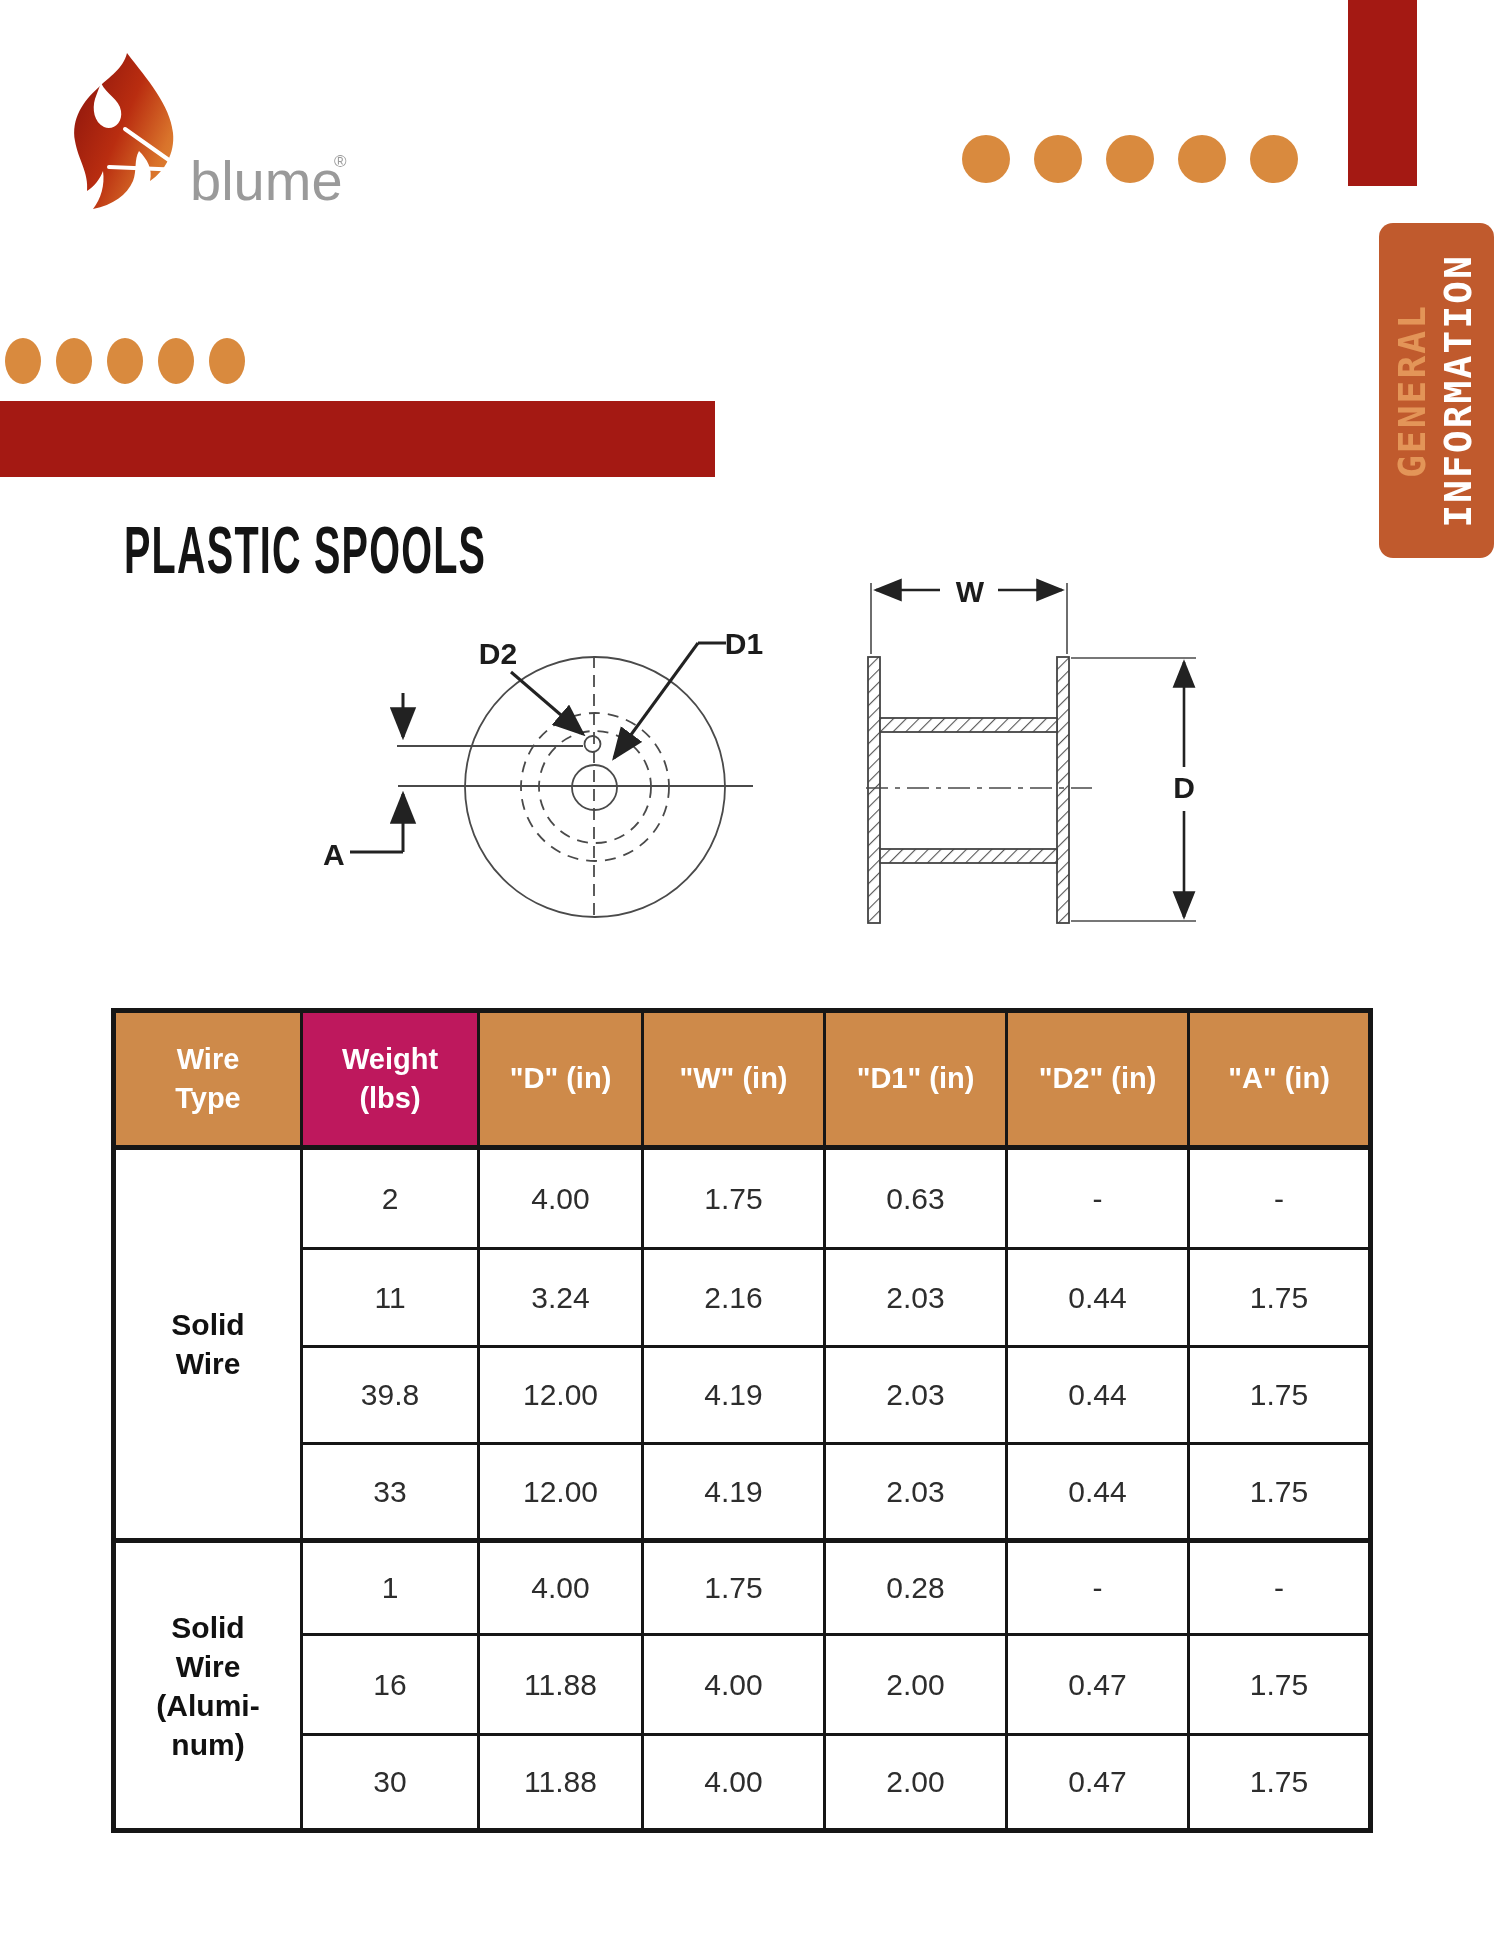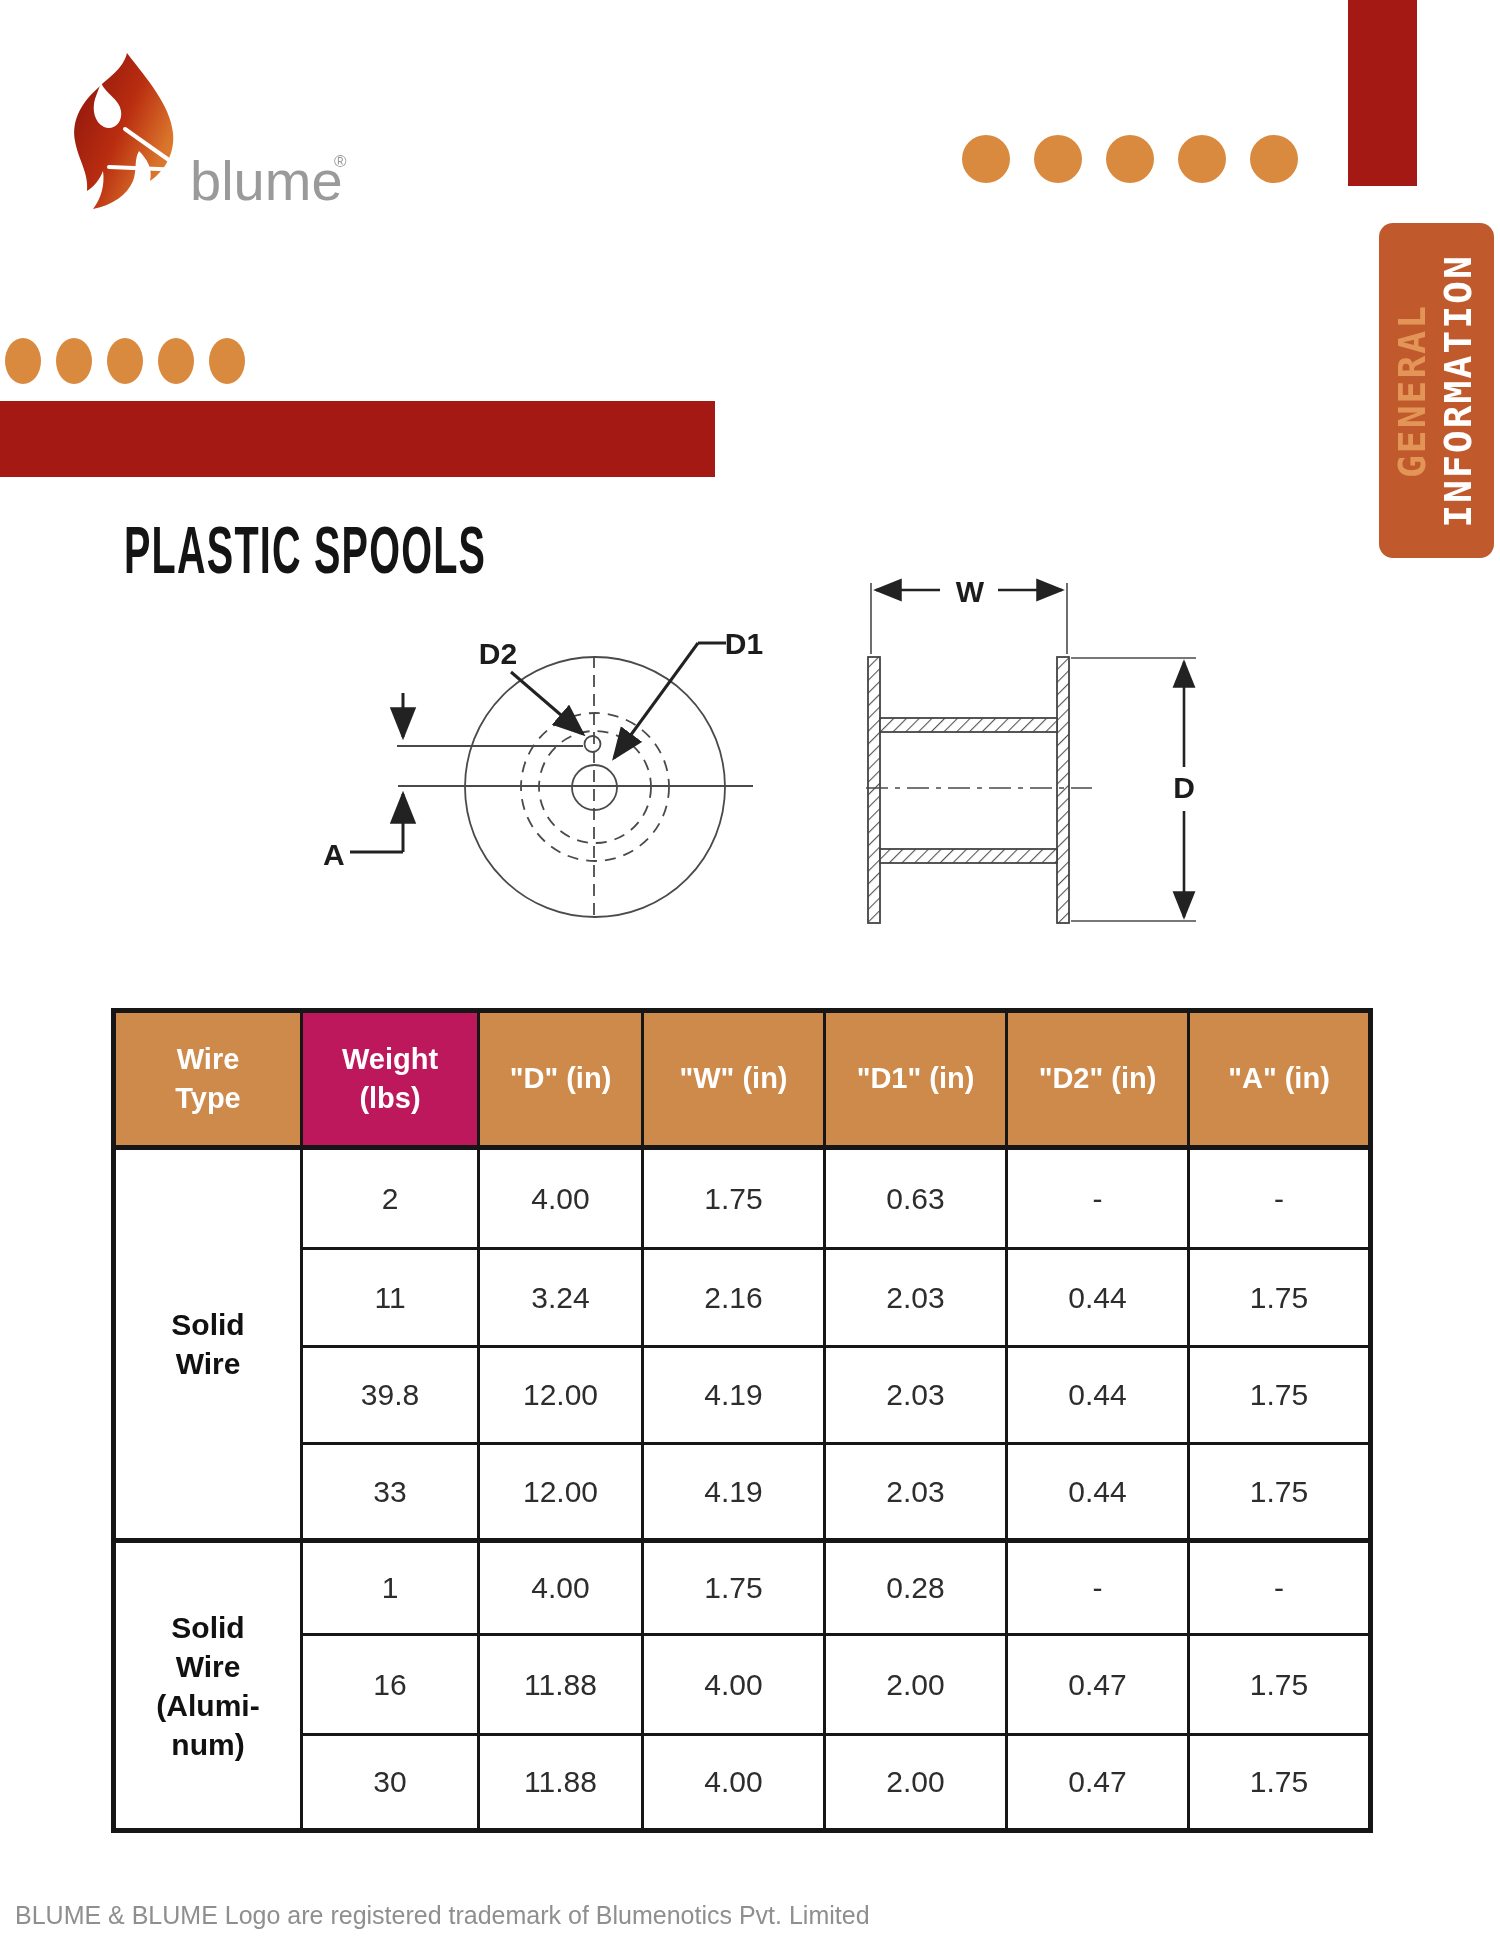--- a/index.html
+++ b/index.html
@@ -257,14 +257,13 @@
         <td>30</td>
         <td>11.88</td>
         <td>4.00</td>
         <td>2.00</td>
         <td>0.47</td>
         <td>1.75</td>
       </tr>
     </tbody>
   </table>
 
-  <div id="footer-note">BLUME &amp; BLUME Logo are registered trademark of Blumenotics Pvt. Limited</div>
 </div>
 
 </body></html>

